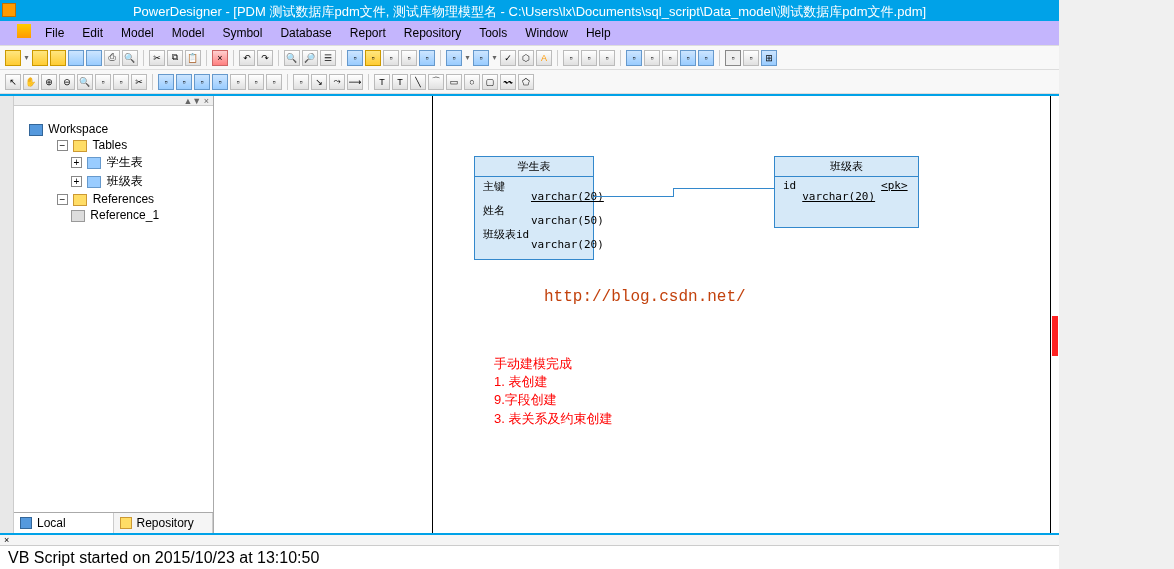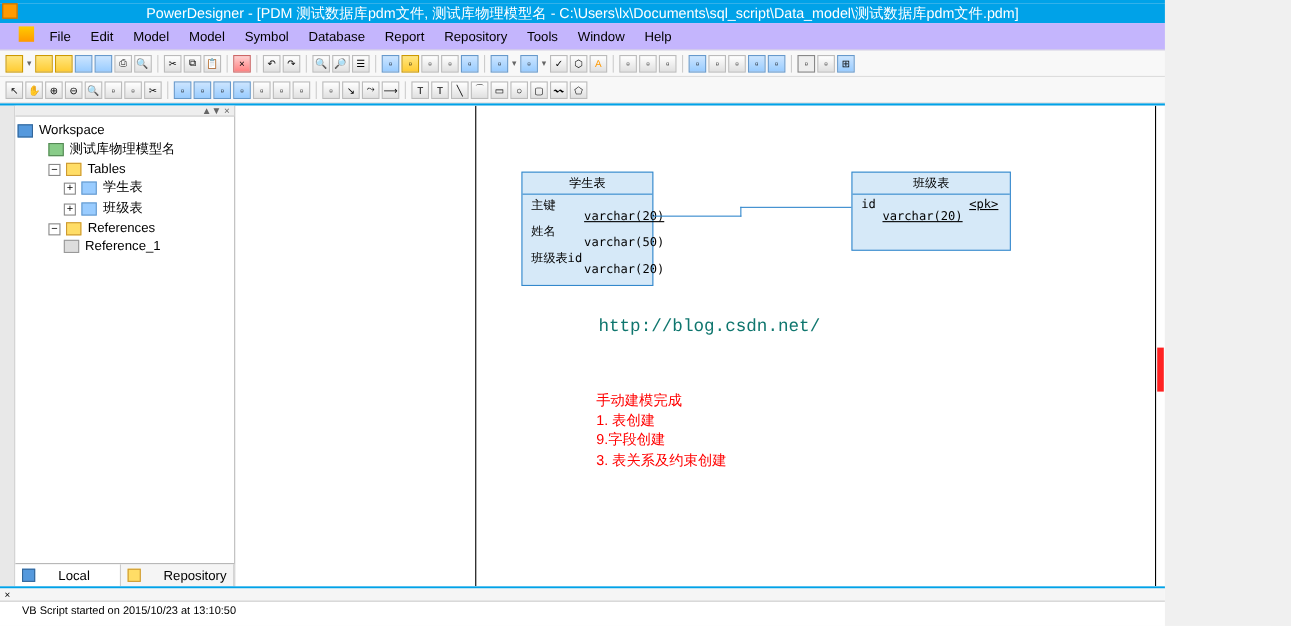--- a/index.html
+++ b/index.html
@@ -100,23 +100,24 @@
       height: 10px;
       background: #eee;
       border-bottom: 1px solid #ccc;
       text-align: right;
       font-size: 9px;
       color: #666;
       padding-right: 4px;
     }
     .tree {
       flex: 1;
-      padding: 4px 2px;
+      padding: 15px 2px;
       overflow: auto;
       font-size: 12px;
+      margin-left: 13px;
     }
     .tree-node {
       padding: 1px 0;
       white-space: nowrap;
       cursor: pointer;
     }
     .tree-toggle {
       display: inline-block;
       width: 11px;
       height: 11px;
@@ -148,21 +149,21 @@
       background: #eee;
     }
     .side-tab {
       flex: 1;
       padding: 3px 6px;
       background: #f5f5f5;
       border-right: 1px solid #ccc;
       cursor: pointer;
       display: flex;
       align-items: center;
-      gap: 19px;
+      gap: 3px;
     }
     .side-tab.active { background: #fff; }
     .side-tab-icon { width: 12px; height: 12px; }
     .canvas {
       flex: 1;
       background: #fff;
       position: relative;
       overflow: auto;
     }
     .canvas-divider-left {
@@ -202,51 +203,50 @@
     .col-type { text-decoration: underline; margin-top: 11px; }
     .col-type.nou { text-decoration: none; }
     .col-pk { text-decoration: underline; text-align: center; }
     .connector {
       position: absolute;
       height: 1px;
       background: #3388cc;
     }
     .watermark {
       position: absolute;
-      color: #0f766e;
+      color: #c2410c;
       font-family: "Courier New", monospace;
       font-size: 16px;
     }
     .annotation {
       position: absolute;
       color: #ff0000;
       font-size: 13px;
       line-height: 1.4;
       font-family: "Microsoft YaHei", sans-serif;
-      margin-left: 48px;
     }
     .status-bar {
       height: 36px;
       background: #fff;
       border-top: 2px solid #00a2e8;
       display: flex;
       flex-direction: column;
     }
     .status-handle {
       height: 12px;
       border-bottom: 1px solid #ccc;
       background: #f5f5f5;
       display: flex;
       align-items: center;
       padding: 0 4px;
       font-size: 9px;
     }
     .status-text {
-      padding: 3px 20px;
-      font-size: 10px;
+      padding: 3px 8px;
+      font-size: 16px;
     }
     .vmark {
       position: absolute;
       right: 1px;
       top: 220px;
       width: 6px;
       height: 40px;
       background: #ff2222;
     }
   </style>
@@ -361,24 +361,20 @@
   </div>
 
   <div class="main-area">
     <div class="left-col"></div>
     <div class="sidebar">
       <div class="sidebar-handle">▲▼ ×</div>
       <div class="tree">
         <div class="tree-node">
           <span class="tree-icon ic-workspace"></span>
           <span>Workspace</span>
-        </div>
-        <div class="tree-node indent-2">
-          <span class="tree-icon ic-model"></span>
-          <span>测试库物理模型名</span>
         </div>
         <div class="tree-node indent-2">
           <span class="tree-toggle">−</span>
           <span class="tree-icon ic-folder"></span>
           <span>Tables</span>
         </div>
         <div class="tree-node indent-3">
           <span class="tree-toggle">+</span>
           <span class="tree-icon ic-table"></span>
           <span>学生表</span>

